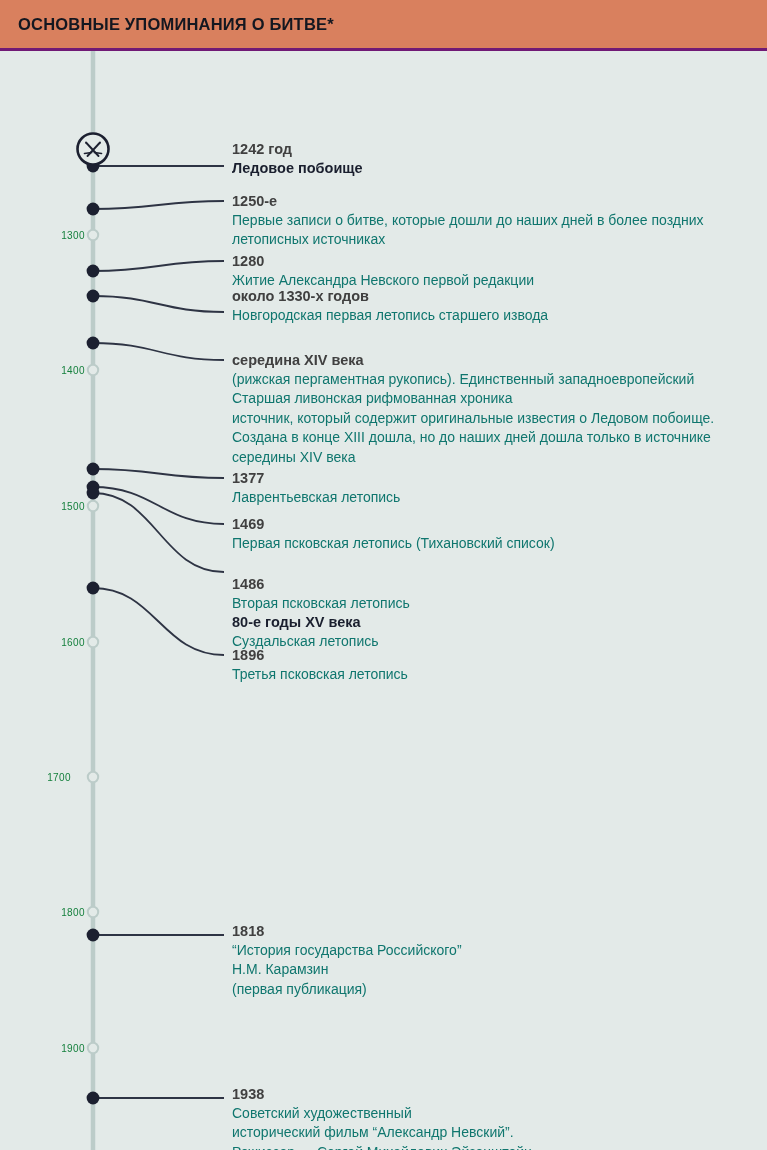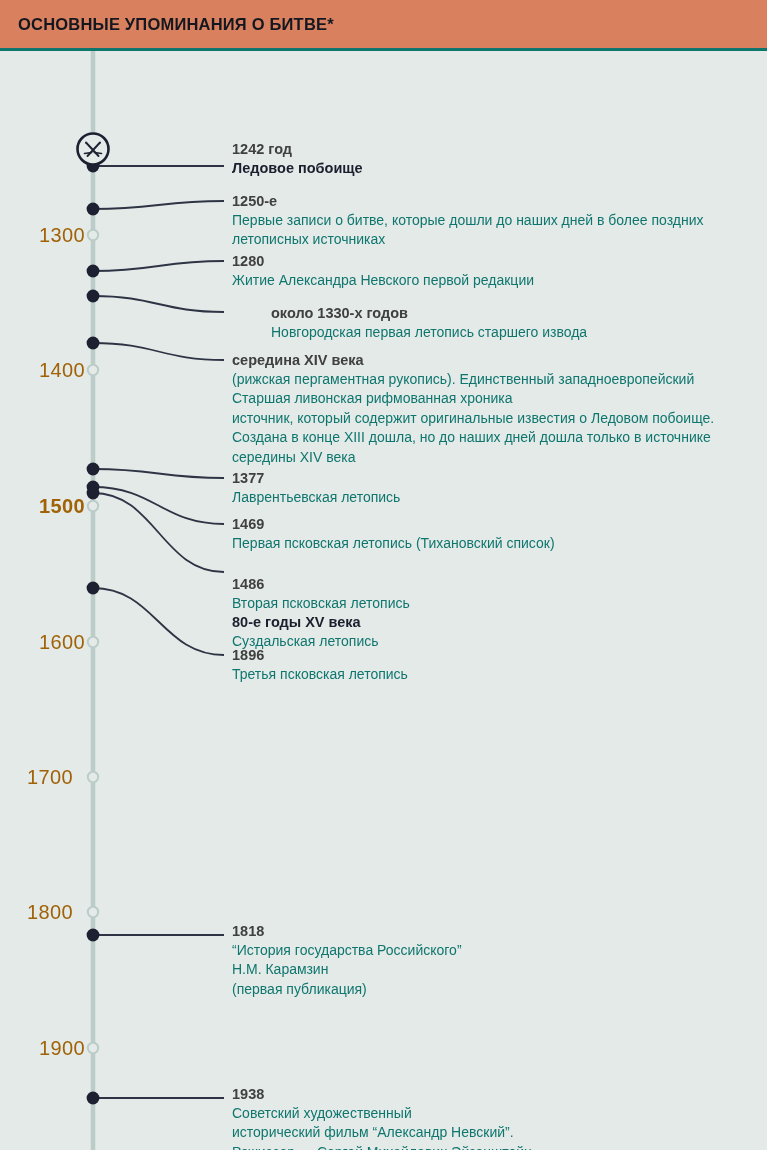--- a/index.html
+++ b/index.html
@@ -15,21 +15,21 @@
     position: relative;
   }
 
   
   #header {
     position: absolute;
     left: 0; top: 0;
     width: 767px;
     height: 51px;
     background: #d9805e;
-    border-bottom: 3px solid #0f766e;
+    border-bottom: 3px solid #701a75;
     box-sizing: border-box;
   }
   #header-title {
     position: absolute;
     left: 18px;
     top: 15px;
     font-size: 16.5px;
     font-weight: bold;
     letter-spacing: 0.2px;
     color: #141720;
@@ -49,22 +49,22 @@
     width: 767px;
     height: 1099px;
     overflow: visible;
   }
 
   
   .tick-label {
     position: absolute;
     width: 70px;
     text-align: right;
-    font-size: 20px;
-    color: #a16207;
+    font-size: 10px;
+    color: #15803d;
     letter-spacing: 0.4px;
     transform: translateY(-50%);
   }
 
   
   .event {
     position: absolute;
     left: 232px;
   }
   .event-year {
@@ -131,41 +131,41 @@
         <circle cx="93" cy="98" r="15.5" fill="#e3eae8" stroke="#1c2030" stroke-width="2.6"></circle>
         <line x1="86" y1="91.5" x2="98.5" y2="105" stroke="#1c2030" stroke-width="1.9" stroke-linecap="round"></line>
         <line x1="100" y1="91.5" x2="87.5" y2="105" stroke="#1c2030" stroke-width="1.9" stroke-linecap="round"></line>
         <line x1="94.5" y1="101.5" x2="101.5" y2="102.5" stroke="#1c2030" stroke-width="1.7" stroke-linecap="round"></line>
         <line x1="91.5" y1="101.5" x2="84.5" y2="102.5" stroke="#1c2030" stroke-width="1.7" stroke-linecap="round"></line>
       </g>
     </svg>
   <div id="ticks">
       <div class="tick-label" style="left: 15px; top: 184px;">1300</div>
       <div class="tick-label" style="left: 15px; top: 319px;">1400</div>
-      <div class="tick-label" style="left: 15px; top: 455px; font-weight: bold;">1500</div>
+      <div class="tick-label" style="left: 15px; top: 455px;">1500</div>
       <div class="tick-label" style="left: 15px; top: 591px;">1600</div>
-      <div class="tick-label" style="left: 15px; top: 726px; text-align: center;">1700</div>
-      <div class="tick-label" style="left: 15px; top: 861px; text-align: center;">1800</div>
+      <div class="tick-label" style="left: 1px; top: 726px;">1700</div>
+      <div class="tick-label" style="left: 15px; top: 861px;">1800</div>
       <div class="tick-label" style="left: 15px; top: 997px;">1900</div>
     </div>
   <div id="events">
       <div class="event" style="top: 89px;">
         <div class="event-year">1242 год</div>
         <div class="event-desc bold">Ледовое побоище</div>
       </div>
       <div class="event" style="top: 141px;">
         <div class="event-year">1250-е</div>
         <div class="event-desc">Первые записи о битве, которые дошли до наших дней в более поздних</div>
         <div class="event-desc">летописных источниках</div>
       </div>
       <div class="event" style="top: 201px;">
         <div class="event-year">1280</div>
         <div class="event-desc">Житие Александра Невского первой редакции</div>
       </div>
-      <div class="event" style="top: 253px; margin-left: 39px;">
+      <div class="event" style="top: 236px;">
         <div class="event-year">около 1330-х годов</div>
         <div class="event-desc">Новгородская первая летопись старшего извода</div>
       </div>
       <div class="event" style="top: 300px;">
         <div class="event-year">середина XIV века</div>
         <div class="event-desc">(рижская пергаментная рукопись). Единственный западноевропейский</div>
         <div class="event-desc">Старшая ливонская рифмованная хроника</div>
         <div class="event-desc">источник, который содержит оригинальные известия о Ледовом побоище.</div>
         <div class="event-desc">Создана в конце XIII дошла, но до наших дней дошла только в источнике</div>
         <div class="event-desc">середины XIV века</div>

